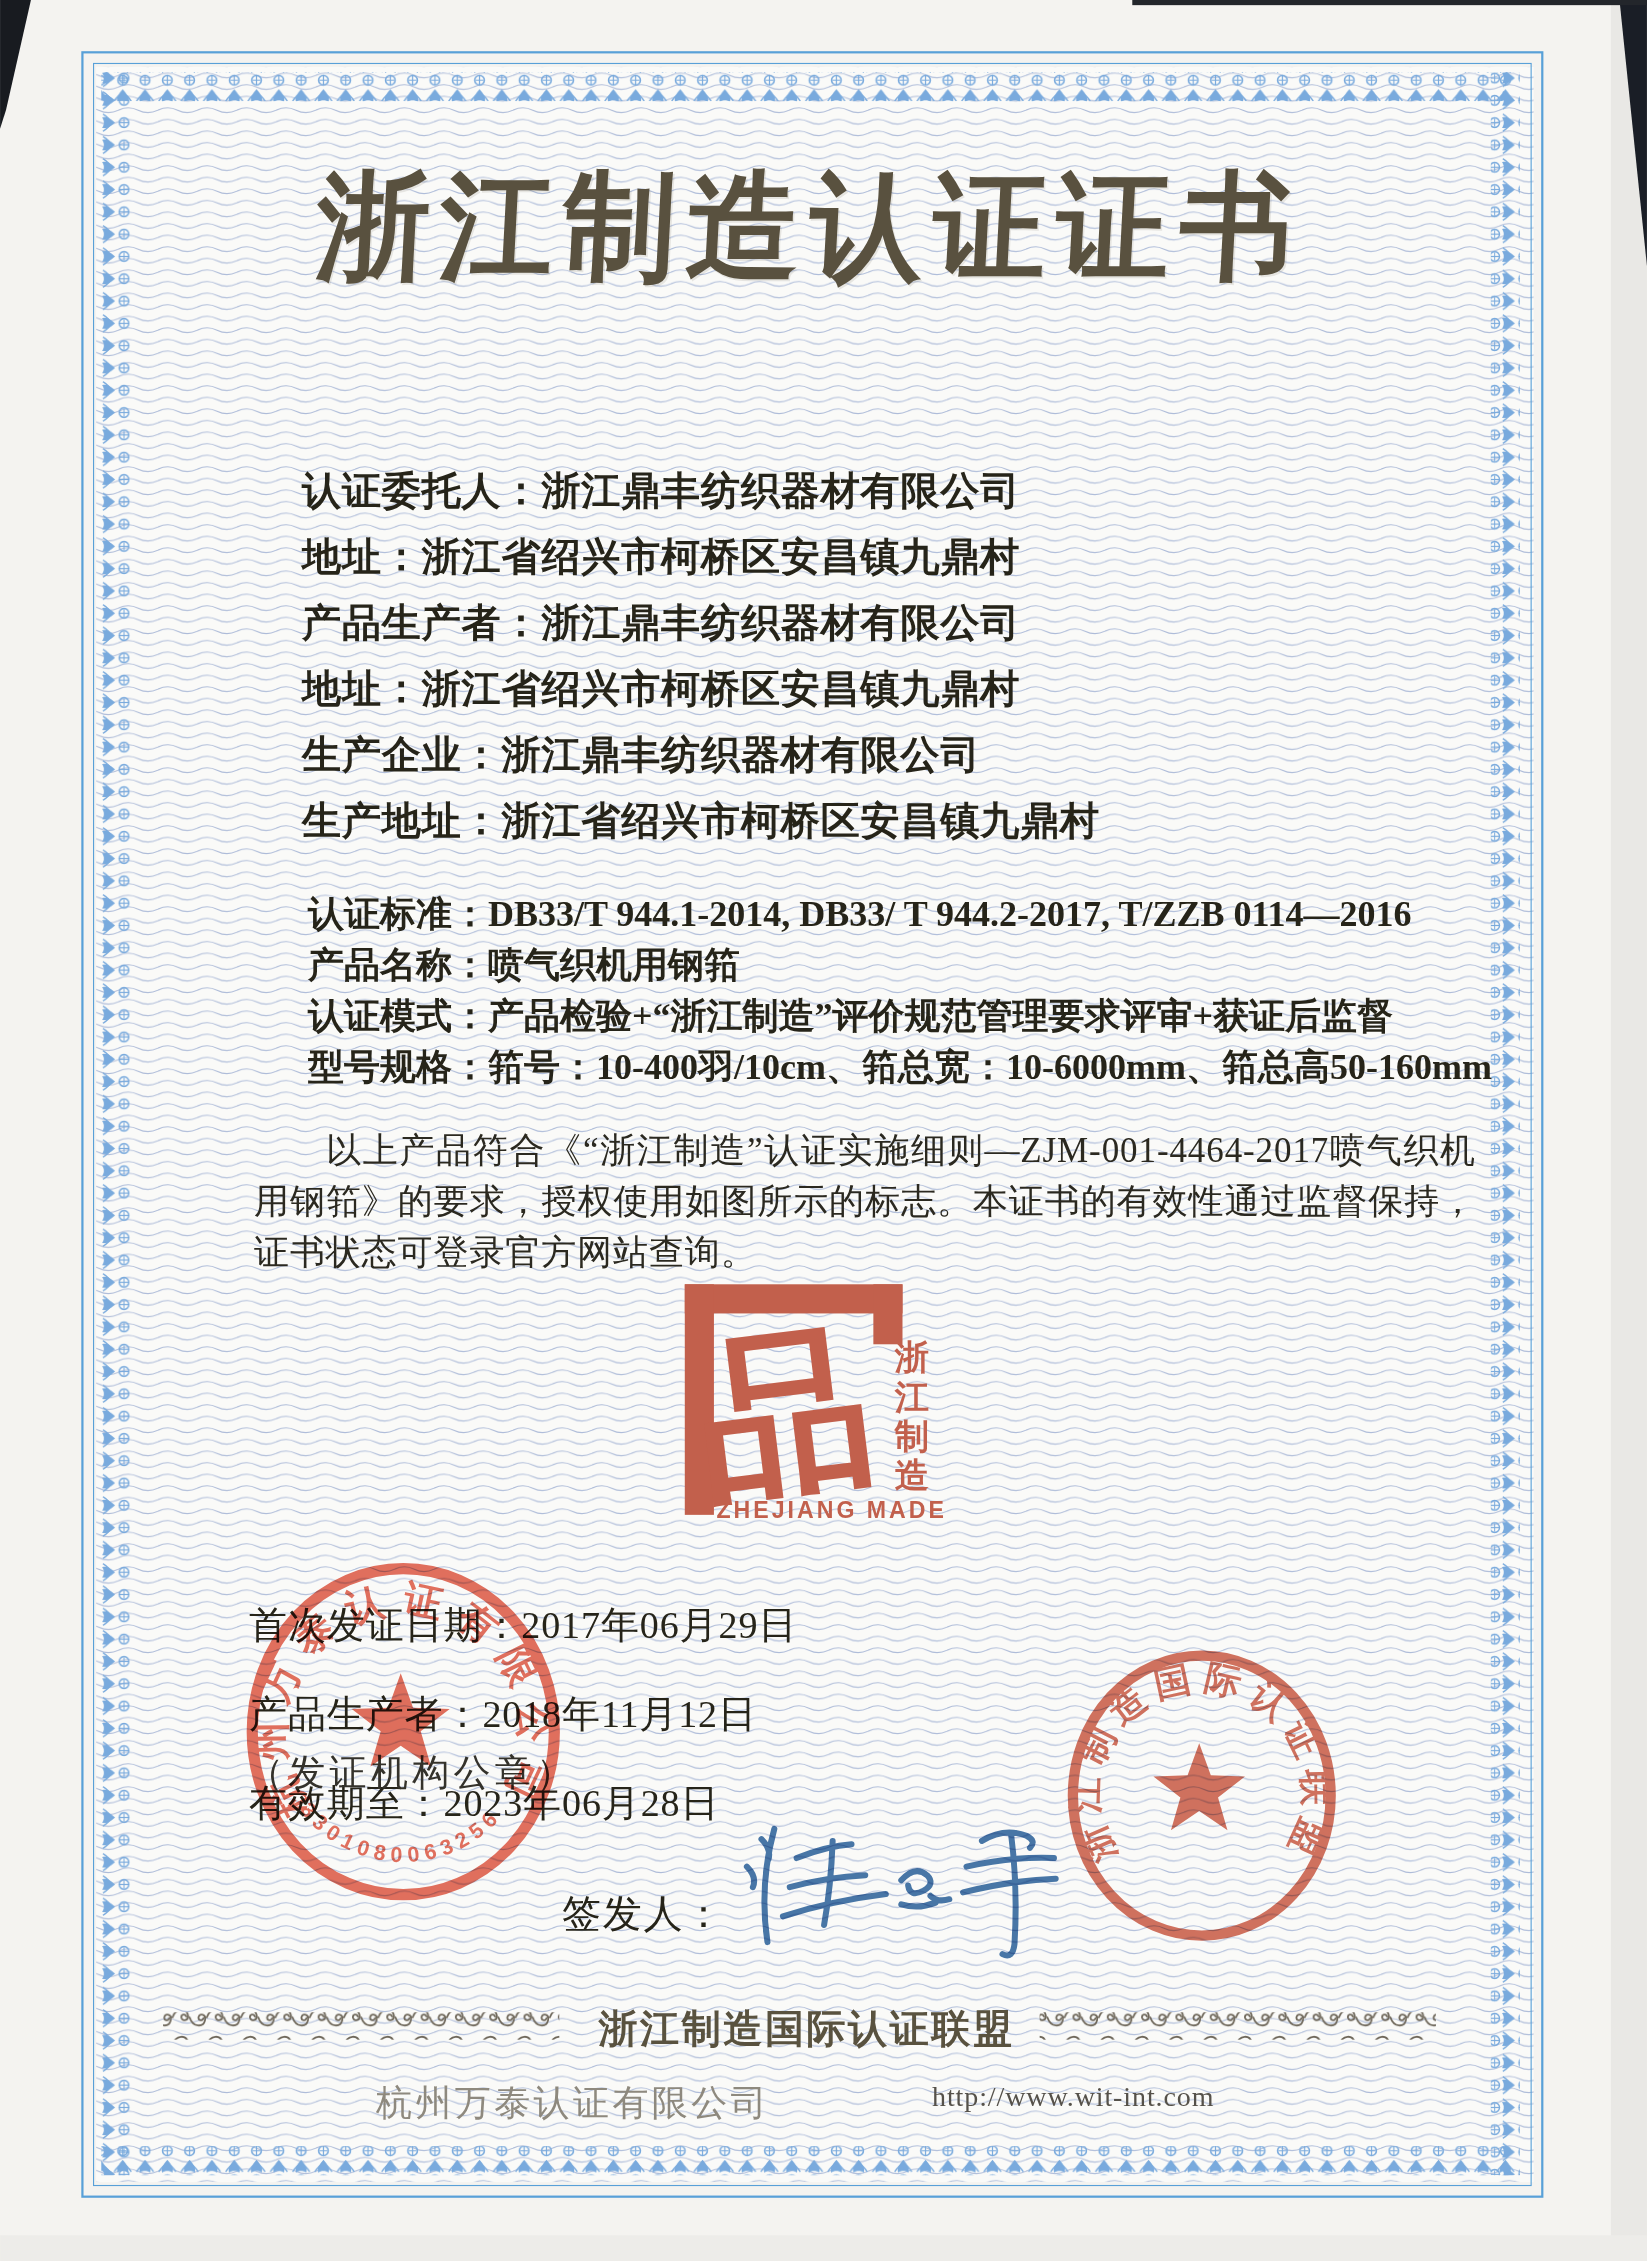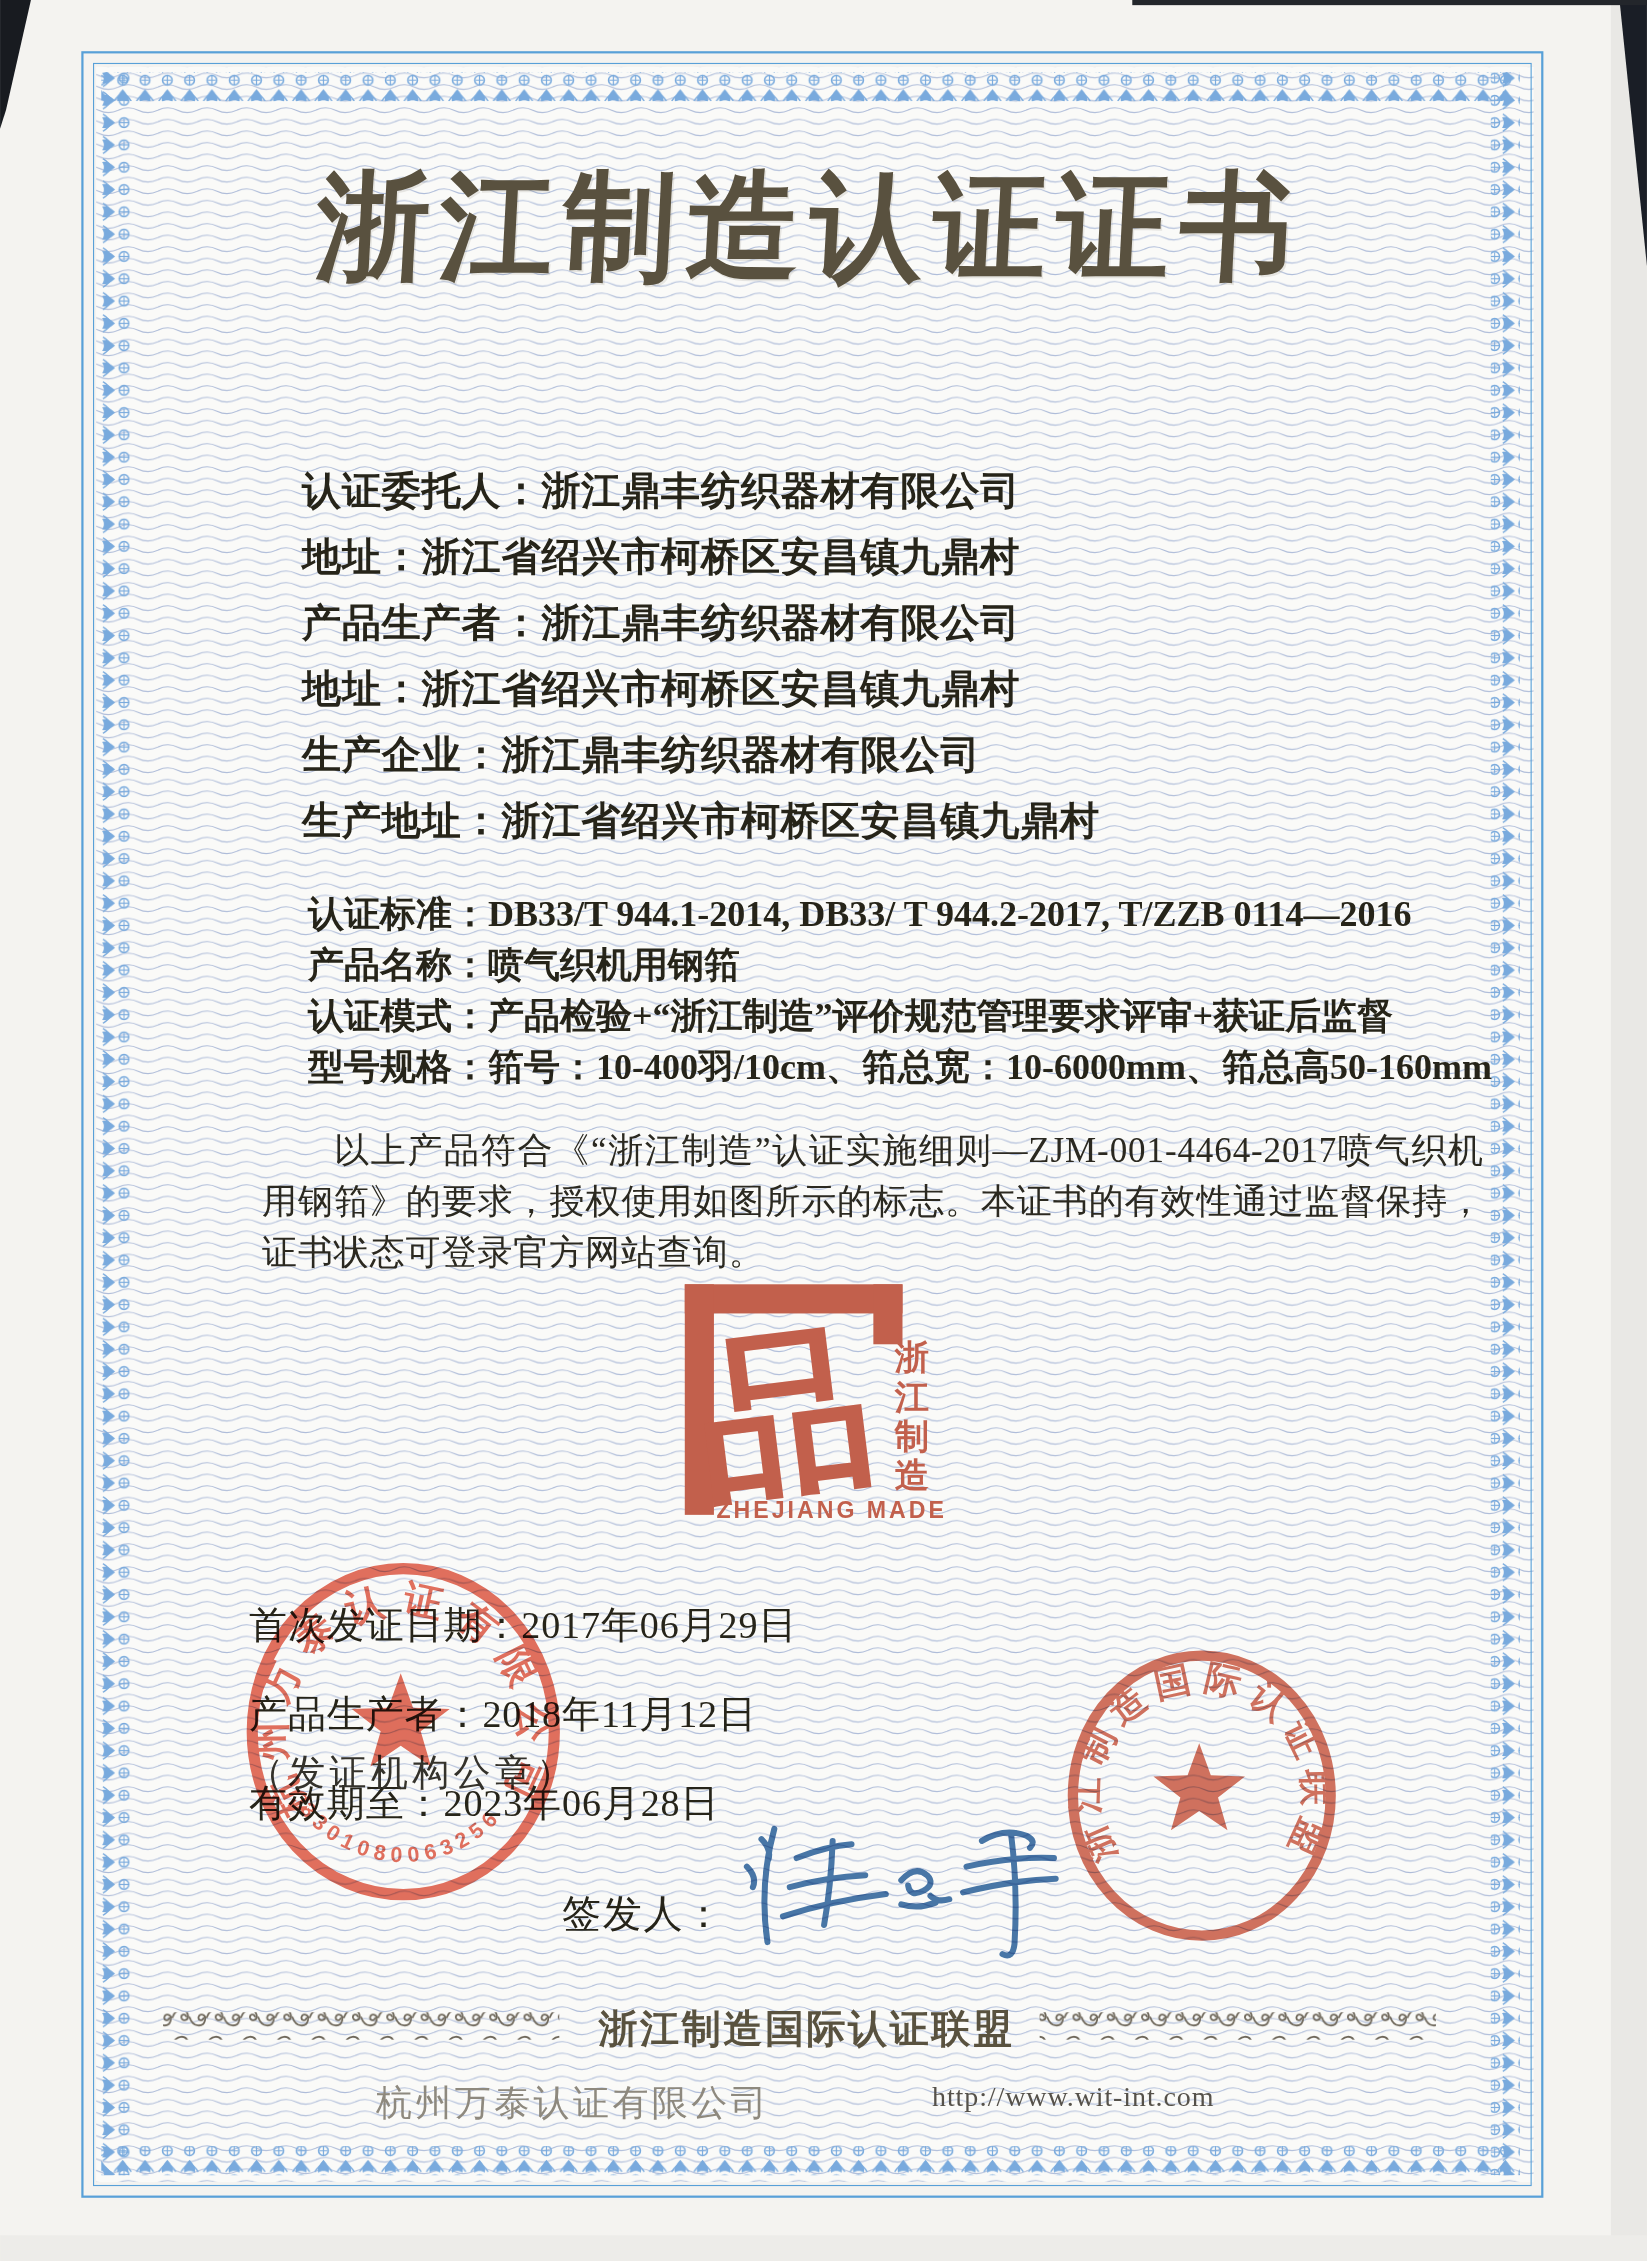--- a/index.html
+++ b/index.html
@@ -16,21 +16,21 @@
   .certno .lbl{font-size:40px;font-weight:700;letter-spacing:2.6px;color:#242218;}
   .certno .val{font-family:"Liberation Sans","DejaVu Sans",sans-serif;font-size:41px;font-weight:700;
                letter-spacing:1.7px;color:#33312c;}
 
   .fields{position:absolute;left:254px;top:458px;z-index:2;margin-left:48px;}
   .fields .row{font-size:39px;line-height:66px;font-weight:700;white-space:nowrap;letter-spacing:0.9px;}
   .specs{position:absolute;left:261px;top:889px;z-index:2;margin-left:47px;}
   .specs .row{font-size:36px;line-height:51px;font-weight:700;white-space:nowrap;}
   .para{position:absolute;left:254px;top:1125px;width:1222px;z-index:2;
         font-size:35px;line-height:51px;font-weight:400;color:#2b2920;
-        text-align:justify;text-indent:72px;letter-spacing:0.9px;margin-left:8px;}
+        text-align:justify;text-indent:72px;letter-spacing:0.9px;}
 
   .dates{position:absolute;left:249px;top:1563px;z-index:2;}
   .dates .row{font-size:38px;line-height:53px;font-weight:400;white-space:nowrap;letter-spacing:0.9px;margin-top:36px;}
   .sealnote{position:absolute;left:247px;top:1748px;z-index:2;font-size:37px;font-weight:400;
             letter-spacing:4.3px;color:#34322b;}
   .issuer{position:absolute;left:562px;top:1887px;z-index:2;font-size:39px;font-weight:400;letter-spacing:1.7px;}
 
   .divider-text{position:absolute;left:549px;top:2002px;width:515px;text-align:center;z-index:2;
                 font-size:39px;font-weight:700;letter-spacing:2.6px;color:#59523f;}
   .footer-co{position:absolute;left:376px;top:2079px;z-index:2;font-size:36px;font-weight:400;

